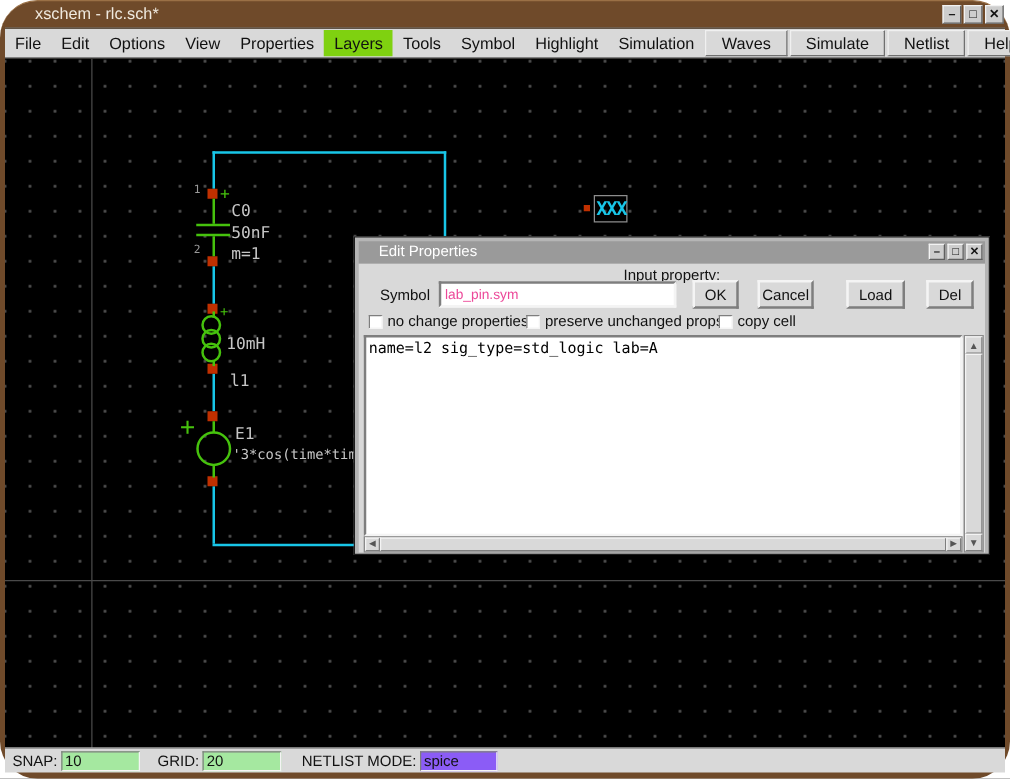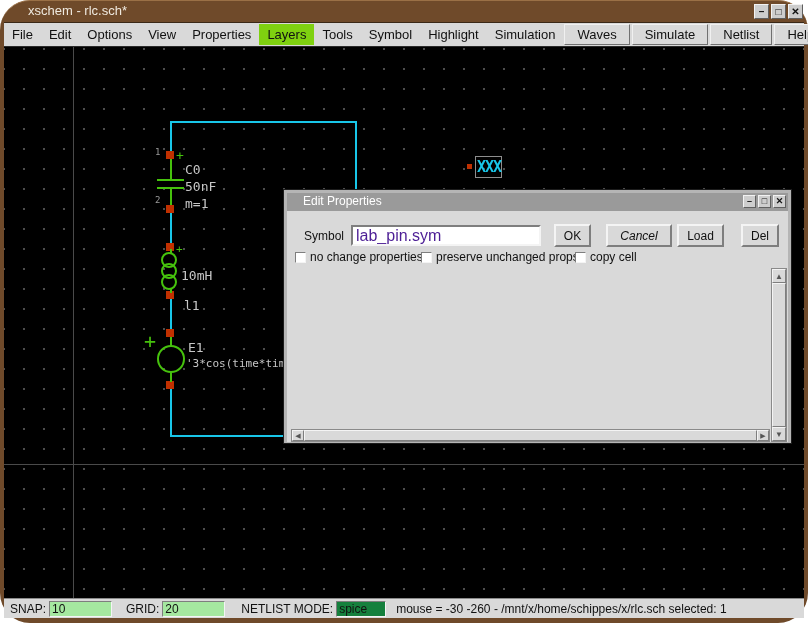--- a/index.html
+++ b/index.html
@@ -63,21 +63,21 @@
   .dlg-title { height:18px; background:#9a9a9a; color:#fff; font-size:12px;
     line-height:17px; padding-left:16px; position:relative; }
   .dlg-title .wm-btns { position:absolute; right:2px; top:2px; display:flex; gap:2px; }
   .dlg-title .wm-btn { width:13px; height:13px; font-size:9px; line-height:11px; }
   .dlg-body { position:relative; background:#d9d9d9; height:231px; font-size:12px; color:#111; }
   .dlg-subtitle { position:absolute; top:2px; left:0; right:0; text-align:center; }
   .dlg-symlabel { position:absolute; left:17px; top:18px; }
   .dlg-syminput { position:absolute; left:64px; top:14px; width:190px; height:21px;
     background:#fff; border-top:2px solid #7e7e7e; border-left:2px solid #7e7e7e;
     border-bottom:2px solid #f4f4f4; border-right:2px solid #f4f4f4;
-    font-family:"Liberation Sans", sans-serif; font-size:16px; padding:0 3px; color:#4c1d95; }
+    font-family:"Liberation Sans", sans-serif; font-size:11px; padding:0 3px; color:#ec4899; }
   .dlg-btn { position:absolute; top:13px; height:23px; background:#d9d9d9;
     border-top:2px solid #f4f4f4; border-left:2px solid #f4f4f4;
     border-bottom:2px solid #7e7e7e; border-right:2px solid #7e7e7e;
     font-size:12px; text-align:center; color:#111; font-family:"Liberation Sans", sans-serif; }
   .cb { position:absolute; top:41px; width:11px; height:11px; background:#fff;
     border-top:1px solid #7e7e7e; border-left:1px solid #7e7e7e;
     border-bottom:1px solid #f4f4f4; border-right:1px solid #f4f4f4; }
   .cb-label { position:absolute; top:39px; }
   .dlg-text { position:absolute; left:4px; top:57px; width:479px; height:161px;
     background:#fff; border-top:2px solid #7e7e7e; border-left:2px solid #7e7e7e;
@@ -105,21 +105,21 @@
   
   .statusbar { position:absolute; left:4px; right:4px; bottom:5px; height:20px;
     background:#d9d9d9; border-top:1px solid #8a8a8a; display:flex; align-items:center;
     font-size:12px; color:#111; }
   .statusbar label { margin-left:6px; }
   .st-input { height:16px; font-size:12px; padding:0 2px; color:#111;
     font-family:"Liberation Sans", sans-serif;
     border-top:1px solid #7e7e7e; border-left:1px solid #7e7e7e;
     border-bottom:1px solid #f4f4f4; border-right:1px solid #f4f4f4; margin-left:3px; }
   .st-green { background:var(--status-green); width:63px; }
-  .st-grey { background:#15803d; width:50px; }
+  .st-grey { background:#8b5cf6; width:62px; }
   .mouse-info { margin-left:10px; white-space:nowrap; }
 </style>
 </head>
 <body>
 
 <div id="window">
 
   <div class="titlebar">
     <span>xschem - rlc.sch*</span>
     <span class="wm-btns">
@@ -209,32 +209,34 @@
     <div class="dialog">
       <div class="dlg-title">
         <span>Edit Properties</span>
         <span class="wm-btns">
           <span class="wm-btn">–</span>
           <span class="wm-btn">□</span>
           <span class="wm-btn">✕</span>
         </span>
       </div>
       <div class="dlg-body">
+        <div class="dlg-subtitle">Input property:</div>
         <span class="dlg-symlabel">Symbol</span>
         <input class="dlg-syminput" value="lab_pin.sym" style="">
         <button class="dlg-btn" style="left:267px; width:37px;">OK</button>
-        <button class="dlg-btn" style="left:319px; width:66px;font-style:italic;">Cancel</button>
+        <button class="dlg-btn" style="left:319px; width:45px;">Cancel</button>
         <button class="dlg-btn" style="left:390px; width:47px;">Load</button>
         <button class="dlg-btn" style="left:454px; width:38px;">Del</button>
         <span class="cb" style="left:8px;"></span>
         <span class="cb-label" style="left:23px;">no change properties</span>
         <span class="cb" style="left:134px;"></span>
         <span class="cb-label" style="left:149px;">preserve unchanged props</span>
         <span class="cb" style="left:288px;"></span>
         <span class="cb-label" style="left:303px;">copy cell</span>
+        <textarea class="dlg-text" spellcheck="false" style="">name=l2 sig_type=std_logic lab=A</textarea>
         <div class="vscroll">
           <span class="sb-arrow up">▲</span>
           <span class="thumb"></span>
           <span class="sb-arrow down">▼</span>
         </div>
         <div class="hscroll">
           <span class="sb-arrow">◀</span>
           <span class="thumb"></span>
           <span class="sb-arrow">▶</span>
         </div>
@@ -242,16 +244,15 @@
     </div>
   </div>
 
   <div class="statusbar">
     <label>SNAP:</label>
     <input class="st-input st-green" value="10" style="">
     <label style="margin-left:14px;">GRID:</label>
     <input class="st-input st-green" value="20" style="">
     <label style="margin-left:16px;">NETLIST MODE:</label>
     <input class="st-input st-grey" value="spice" style="">
-    <span class="mouse-info">mouse = -30 -260 - /mnt/x/home/schippes/x/rlc.sch  selected: 1</span>
   </div>
 
 </div>
 
 </body></html>

